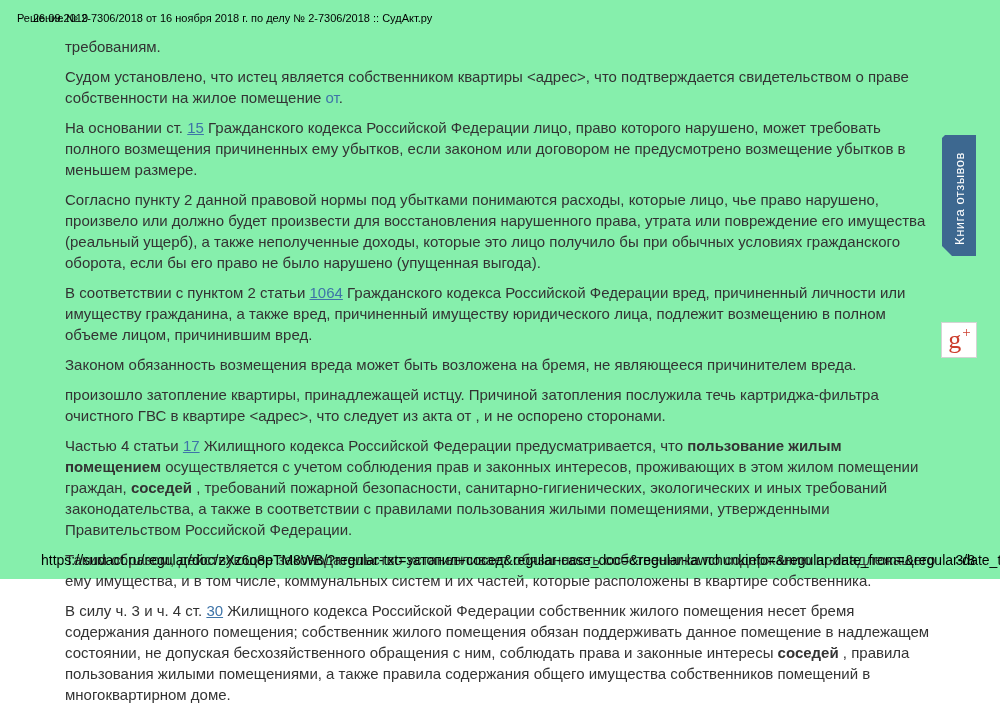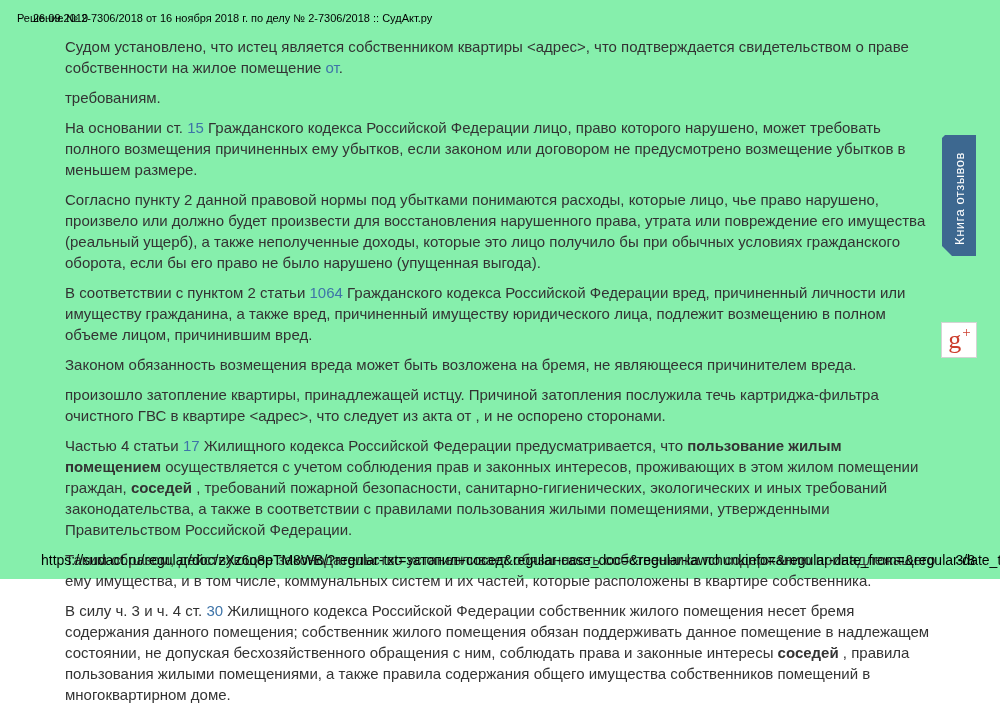--- a/index.html
+++ b/index.html
@@ -18,21 +18,21 @@
   .print-header{position:absolute;top:12px;left:0;width:100%;height:16px;
     font-size:11px;color:var(--chrome-text);}
   .print-date{position:absolute;left:33px;top:0;}
   .print-title{position:absolute;left:17px;right:0;top:0;}
 
   
   .doc{position:absolute;left:65px;top:36px;width:873px;
     font-size:15px;line-height:21px;color:var(--text);}
   .para{margin:0 0 9px 0;}
   .doc-link{color:var(--link);text-decoration:none;cursor:pointer;}
-  .doc-link.u{}
+  .doc-link.u{text-decoration:underline;}
   .para b{font-weight:bold;color:var(--text);}
 
   
   .feedback-tab{position:absolute;left:942px;top:135px;width:34px;height:121px;
     background:var(--ribbon);
     clip-path:polygon(3px 0, 100% 0, 100% 100%, 10px 100%, 0 calc(100% - 10px), 0 3px);
     display:flex;align-items:center;justify-content:center;cursor:pointer;}
   .feedback-tab span{
     writing-mode:vertical-rl;transform:rotate(180deg);
     color:#ffffff;font-size:13px;letter-spacing:0.5px;white-space:nowrap;
@@ -55,22 +55,22 @@
 <body>
 
 <div class="page">
 
   <div class="print-header">
     <span class="print-date">26.09.2019</span>
     <span class="print-title">Решение № 2-7306/2018 от 16 ноября 2018 г. по делу № 2-7306/2018 :: СудАкт.ру</span>
   </div>
 
   <div class="doc">
+      <p class="para"><span>требованиям.</span></p>
       <p class="para"><span>Судом установлено, что истец является собственником квартиры &lt;адрес&gt;, что подтверждается свидетельством о праве собственности на жилое помещение </span><a href="#" class="doc-link">от</a><span>.</span></p>
-      <p class="para"><span>требованиям.</span></p>
       <p class="para"><span>На основании ст. </span><a href="#" class="doc-link u">15</a><span> Гражданского кодекса Российской Федерации лицо, право которого нарушено, может требовать полного возмещения причиненных ему убытков, если законом или договором не предусмотрено возмещение убытков в меньшем размере.</span></p>
       <p class="para"><span>Согласно пункту 2 данной правовой нормы под убытками понимаются расходы, которые лицо, чье право нарушено, произвело или должно будет произвести для восстановления нарушенного права, утрата или повреждение его имущества (реальный ущерб), а также неполученные доходы, которые это лицо получило бы при обычных условиях гражданского оборота, если бы его право не было нарушено (упущенная выгода).</span></p>
       <p class="para"><span>В соответствии с пунктом 2 статьи </span><a href="#" class="doc-link u">1064</a><span> Гражданского кодекса Российской Федерации вред, причиненный личности или имуществу гражданина, а также вред, причиненный имуществу юридического лица, подлежит возмещению в полном объеме лицом, причинившим вред.</span></p>
       <p class="para"><span>Законом обязанность возмещения вреда может быть возложена на бремя, не являющееся причинителем вреда.</span></p>
       <p class="para"><span>произошло затопление квартиры, принадлежащей истцу. Причиной затопления послужила течь картриджа-фильтра очистного ГВС в квартире &lt;адрес&gt;, что следует из акта от , и не оспорено сторонами.</span></p>
       <p class="para"><span>Частью 4 статьи </span><a href="#" class="doc-link u">17</a><span> Жилищного кодекса Российской Федерации предусматривается, что </span><b>пользование жилым помещением</b><span> осуществляется с учетом соблюдения прав и законных интересов, проживающих в этом жилом помещении граждан, </span><b>соседей</b><span> , требований пожарной безопасности, санитарно-гигиенических, экологических и иных требований законодательства, а также в соответствии с правилами пользования жилыми помещениями, утвержденными Правительством Российской Федерации.</span></p>
       <p class="para"><span>Таким образом, действующее законодательство устанавливает обязанность собственника по содержанию принадлежащего ему имущества, и в том числе, коммунальных систем и их частей, которые расположены в квартире собственника.</span></p>
       <p class="para"><span>В силу ч. 3 и ч. 4 ст. </span><a href="#" class="doc-link u">30</a><span> Жилищного кодекса Российской Федерации собственник жилого помещения несет бремя содержания данного помещения; собственник жилого помещения обязан поддерживать данное помещение в надлежащем состоянии, не допуская бесхозяйственного обращения с ним, соблюдать права и законные интересы </span><b>соседей</b><span> , правила пользования жилыми помещениями, а также правила содержания общего имущества собственников помещений в многоквартирном доме.</span></p>
     </div>
 

